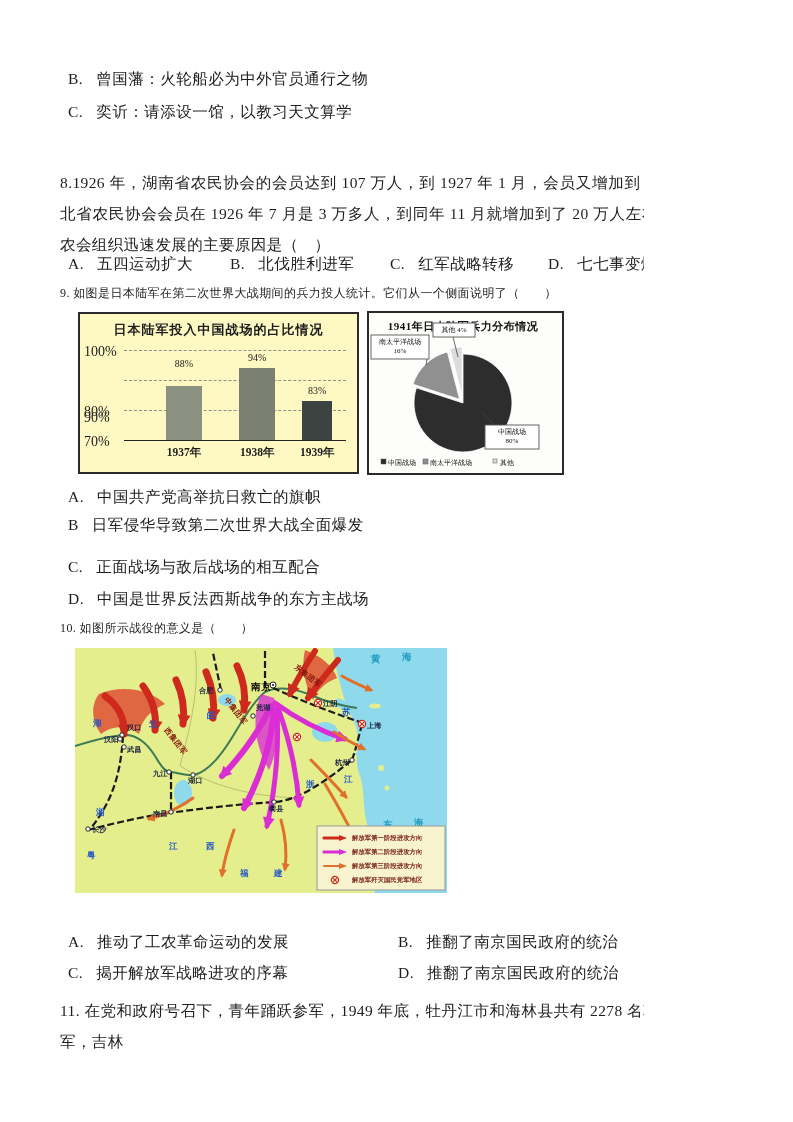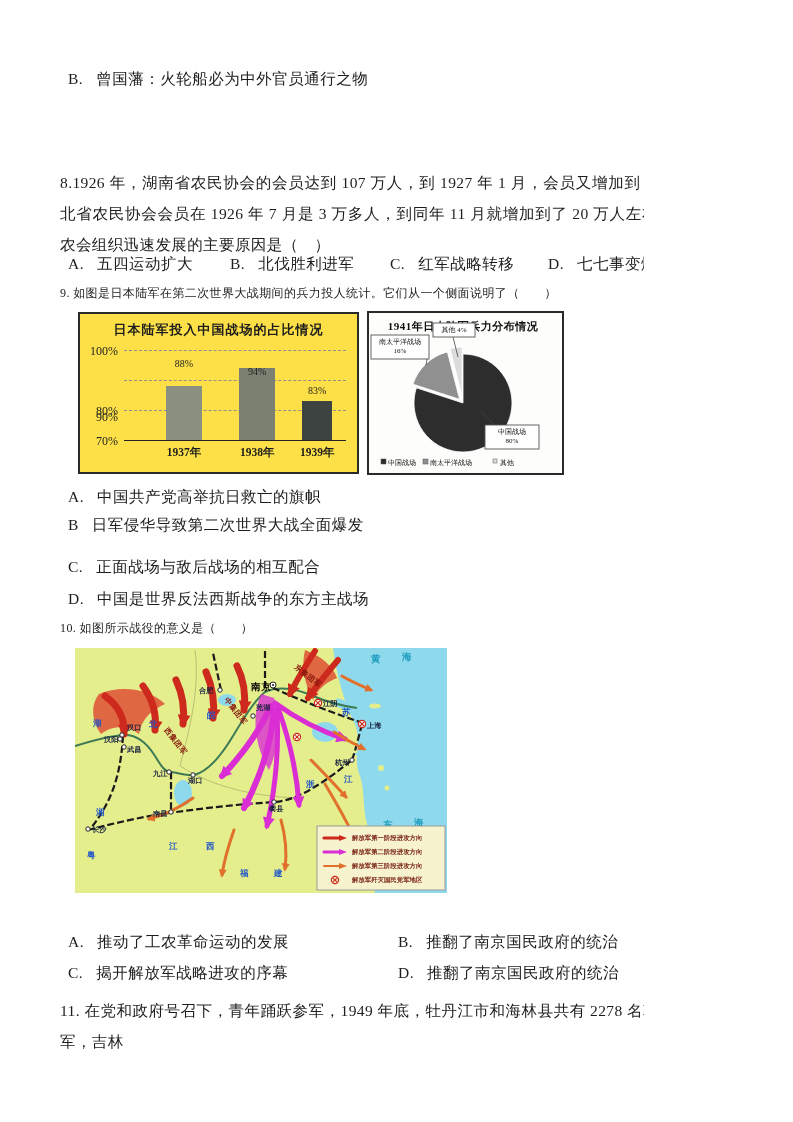--- a/index.html
+++ b/index.html
@@ -5,26 +5,26 @@
   html,body{margin:0;padding:0;background:#fff;}
   .page{position:relative;width:644px;height:1122px;background:#fff;overflow:hidden;
         font-family:"Liberation Serif","DejaVu Serif",serif;color:#1d1d1d;}
   .line{position:absolute;left:68px;font-size:15.5px;white-space:nowrap;letter-spacing:.5px;}
   .ol{margin-right:13px;}
   .para{position:absolute;left:60px;width:679px;font-size:15.5px;line-height:31px;
         text-align:justify;letter-spacing:.4px;}
   .stem{position:absolute;left:60px;font-size:12px;white-space:nowrap;letter-spacing:.4px;}
 
   
-  .bar-box{position:absolute;left:78px;top:312px;width:277px;height:158px;border:2px solid #2a2a2a;background:#fde047;}
+  .bar-box{position:absolute;left:78px;top:312px;width:277px;height:158px;border:2px solid #2a2a2a;background:#fef9c3;}
   .bc-title{position:absolute;top:7px;left:0;width:100%;text-align:center;font-size:13px;font-weight:600;letter-spacing:1px;}
   .bc-plot{position:absolute;left:44px;top:36px;width:222px;height:90px;}
   .bc-grid{position:absolute;left:0;width:100%;height:0;border-top:1px dashed #8f8f8f;}
   .bc-grid.solid{border-top:1.6px solid #222;}
-  .bc-ytick{position:absolute;left:-40px;width:34px;text-align:right;font-size:12px;color:#222;}
+  .bc-ytick{position:absolute;left:-40px;width:34px;font-size:14px;color:#222;}
   .bc-bar{position:absolute;bottom:0;}
   .bc-vlabel{position:absolute;width:50px;text-align:center;font-size:10px;color:#222;}
   .bc-xlabel{position:absolute;top:95px;width:70px;text-align:center;font-size:11.5px;font-weight:600;}
 
   
   .pie-box{position:absolute;left:367px;top:311px;width:193px;height:160px;border:2px solid #2a2a2a;background:#fdfdfb;}
   .pie-title{font-size:11px;font-weight:700;letter-spacing:.5px;text-anchor:middle;fill:#111;}
   .pc-call{font-size:7px;fill:#111;text-anchor:middle;}
   .pc-leg{font-size:7px;fill:#111;}
 
@@ -36,20 +36,21 @@
   .m-sea{font-size:9.5px;fill:#1e9cbe;font-weight:700;letter-spacing:2px;}
   .m-army{font-size:7.5px;fill:#86150a;font-weight:700;letter-spacing:.5px;}
   .m-leg{font-size:6.4px;fill:#7c2717;font-weight:600;}
 </style>
 </head>
 <body>
 
 <div class="page">
 
   <div class="line" style="top:69px"><span class="ol">B.</span><span>曾国藩：火轮船必为中外官员通行之物</span></div>
+  <div class="line" style="top:102px"><span class="ol">C.</span><span>奕䜣：请添设一馆，以教习天文算学</span></div>
 
   <div class="para" style="top:167px">8.1926 年，湖南省农民协会的会员达到 107 万人，到 1927 年 1 月，会员又增加到 200 万人。湖北省农民协会会员在 1926 年 7 月是 3 万多人，到同年 11 月就增加到了 20 万人左右。两湖地区农会组织迅速发展的主要原因是（　）</div>
   <div>
     <div class="line" style="left:68px;top:254px"><span class="ol">A.</span><span>五四运动扩大</span></div>
     <div class="line" style="left:230px;top:254px"><span class="ol">B.</span><span>北伐胜利进军</span></div>
     <div class="line" style="left:390px;top:254px"><span class="ol">C.</span><span>红军战略转移</span></div>
     <div class="line" style="left:548px;top:254px"><span class="ol">D.</span><span>七七事变爆发</span></div>
   </div>
 
   <div class="stem" style="top:285px">9. 如图是日本陆军在第二次世界大战期间的兵力投人统计。它们从一个侧面说明了（　　）</div>
@@ -62,21 +63,21 @@
         <div class="bc-grid" style="top: 30px;"></div>
         <div class="bc-ytick" style="top: 24px; margin-top: 36px;">90%</div>
         <div class="bc-grid" style="top: 60px;"></div>
         <div class="bc-ytick" style="top: 54px;">80%</div>
         <div class="bc-grid solid" style="top: 90px;"></div>
         <div class="bc-ytick" style="top: 84px;">70%</div>
         <div class="bc-bar" style="left: 41.94px; width: 36px; height: 54px; background: rgb(138, 145, 128);"></div>
         <div class="bc-vlabel" style="left: 34.94px; top: 8px;">88%</div>
         <div class="bc-xlabel" style="left: 24.94px;">1937年</div>
         <div class="bc-bar" style="left: 115.2px; width: 36px; height: 72px; background: rgb(123, 128, 112);"></div>
-        <div class="bc-vlabel" style="left: 108.2px; top: 16px;">94%</div>
+        <div class="bc-vlabel" style="left: 108.2px; top: 2px;">94%</div>
         <div class="bc-xlabel" style="left: 98.2px;">1938年</div>
         <div class="bc-bar" style="left: 178.14px; width: 30px; height: 39px; background: rgb(61, 67, 64);"></div>
         <div class="bc-vlabel" style="left: 168.14px; top: 35px;">83%</div>
         <div class="bc-xlabel" style="left: 158.14px;">1939年</div>
       </div>
   </div>
 
   <div class="pie-box">
     <svg id="pieSvg" width="189" height="156" viewBox="0 0 189 156">
       <text class="pie-title" x="94" y="17">1941年日本陆军兵力分布情况</text>

